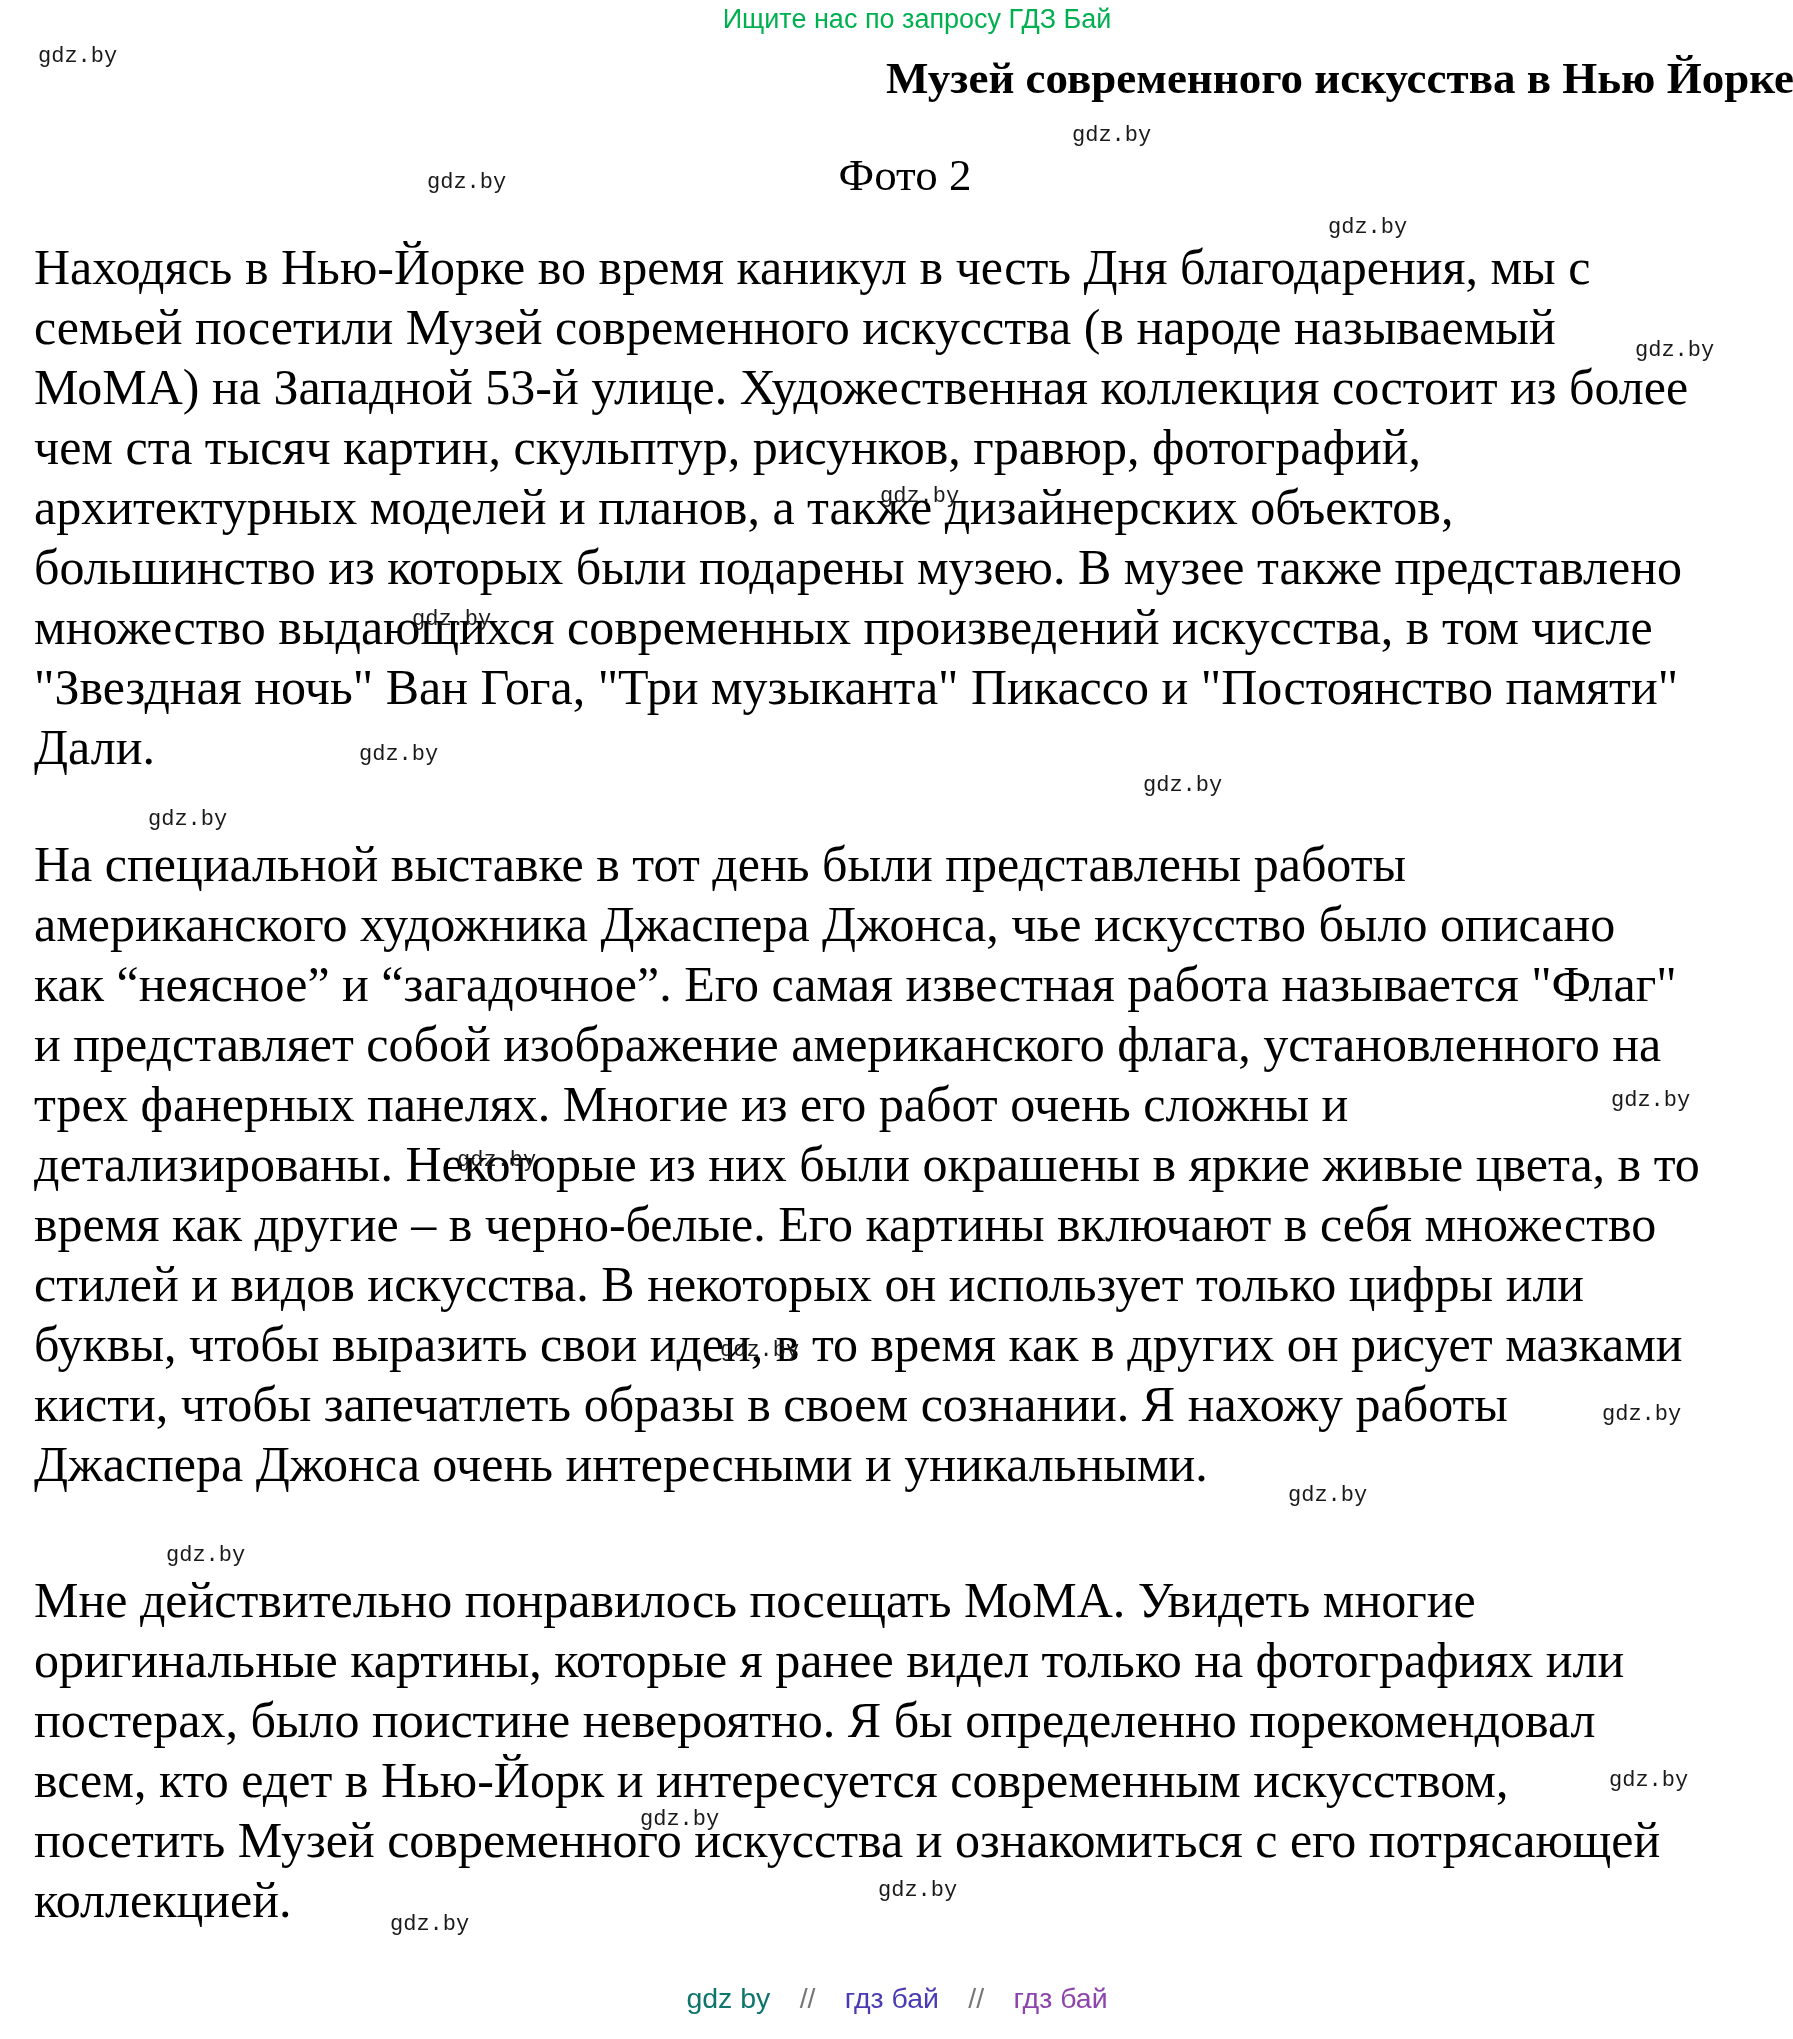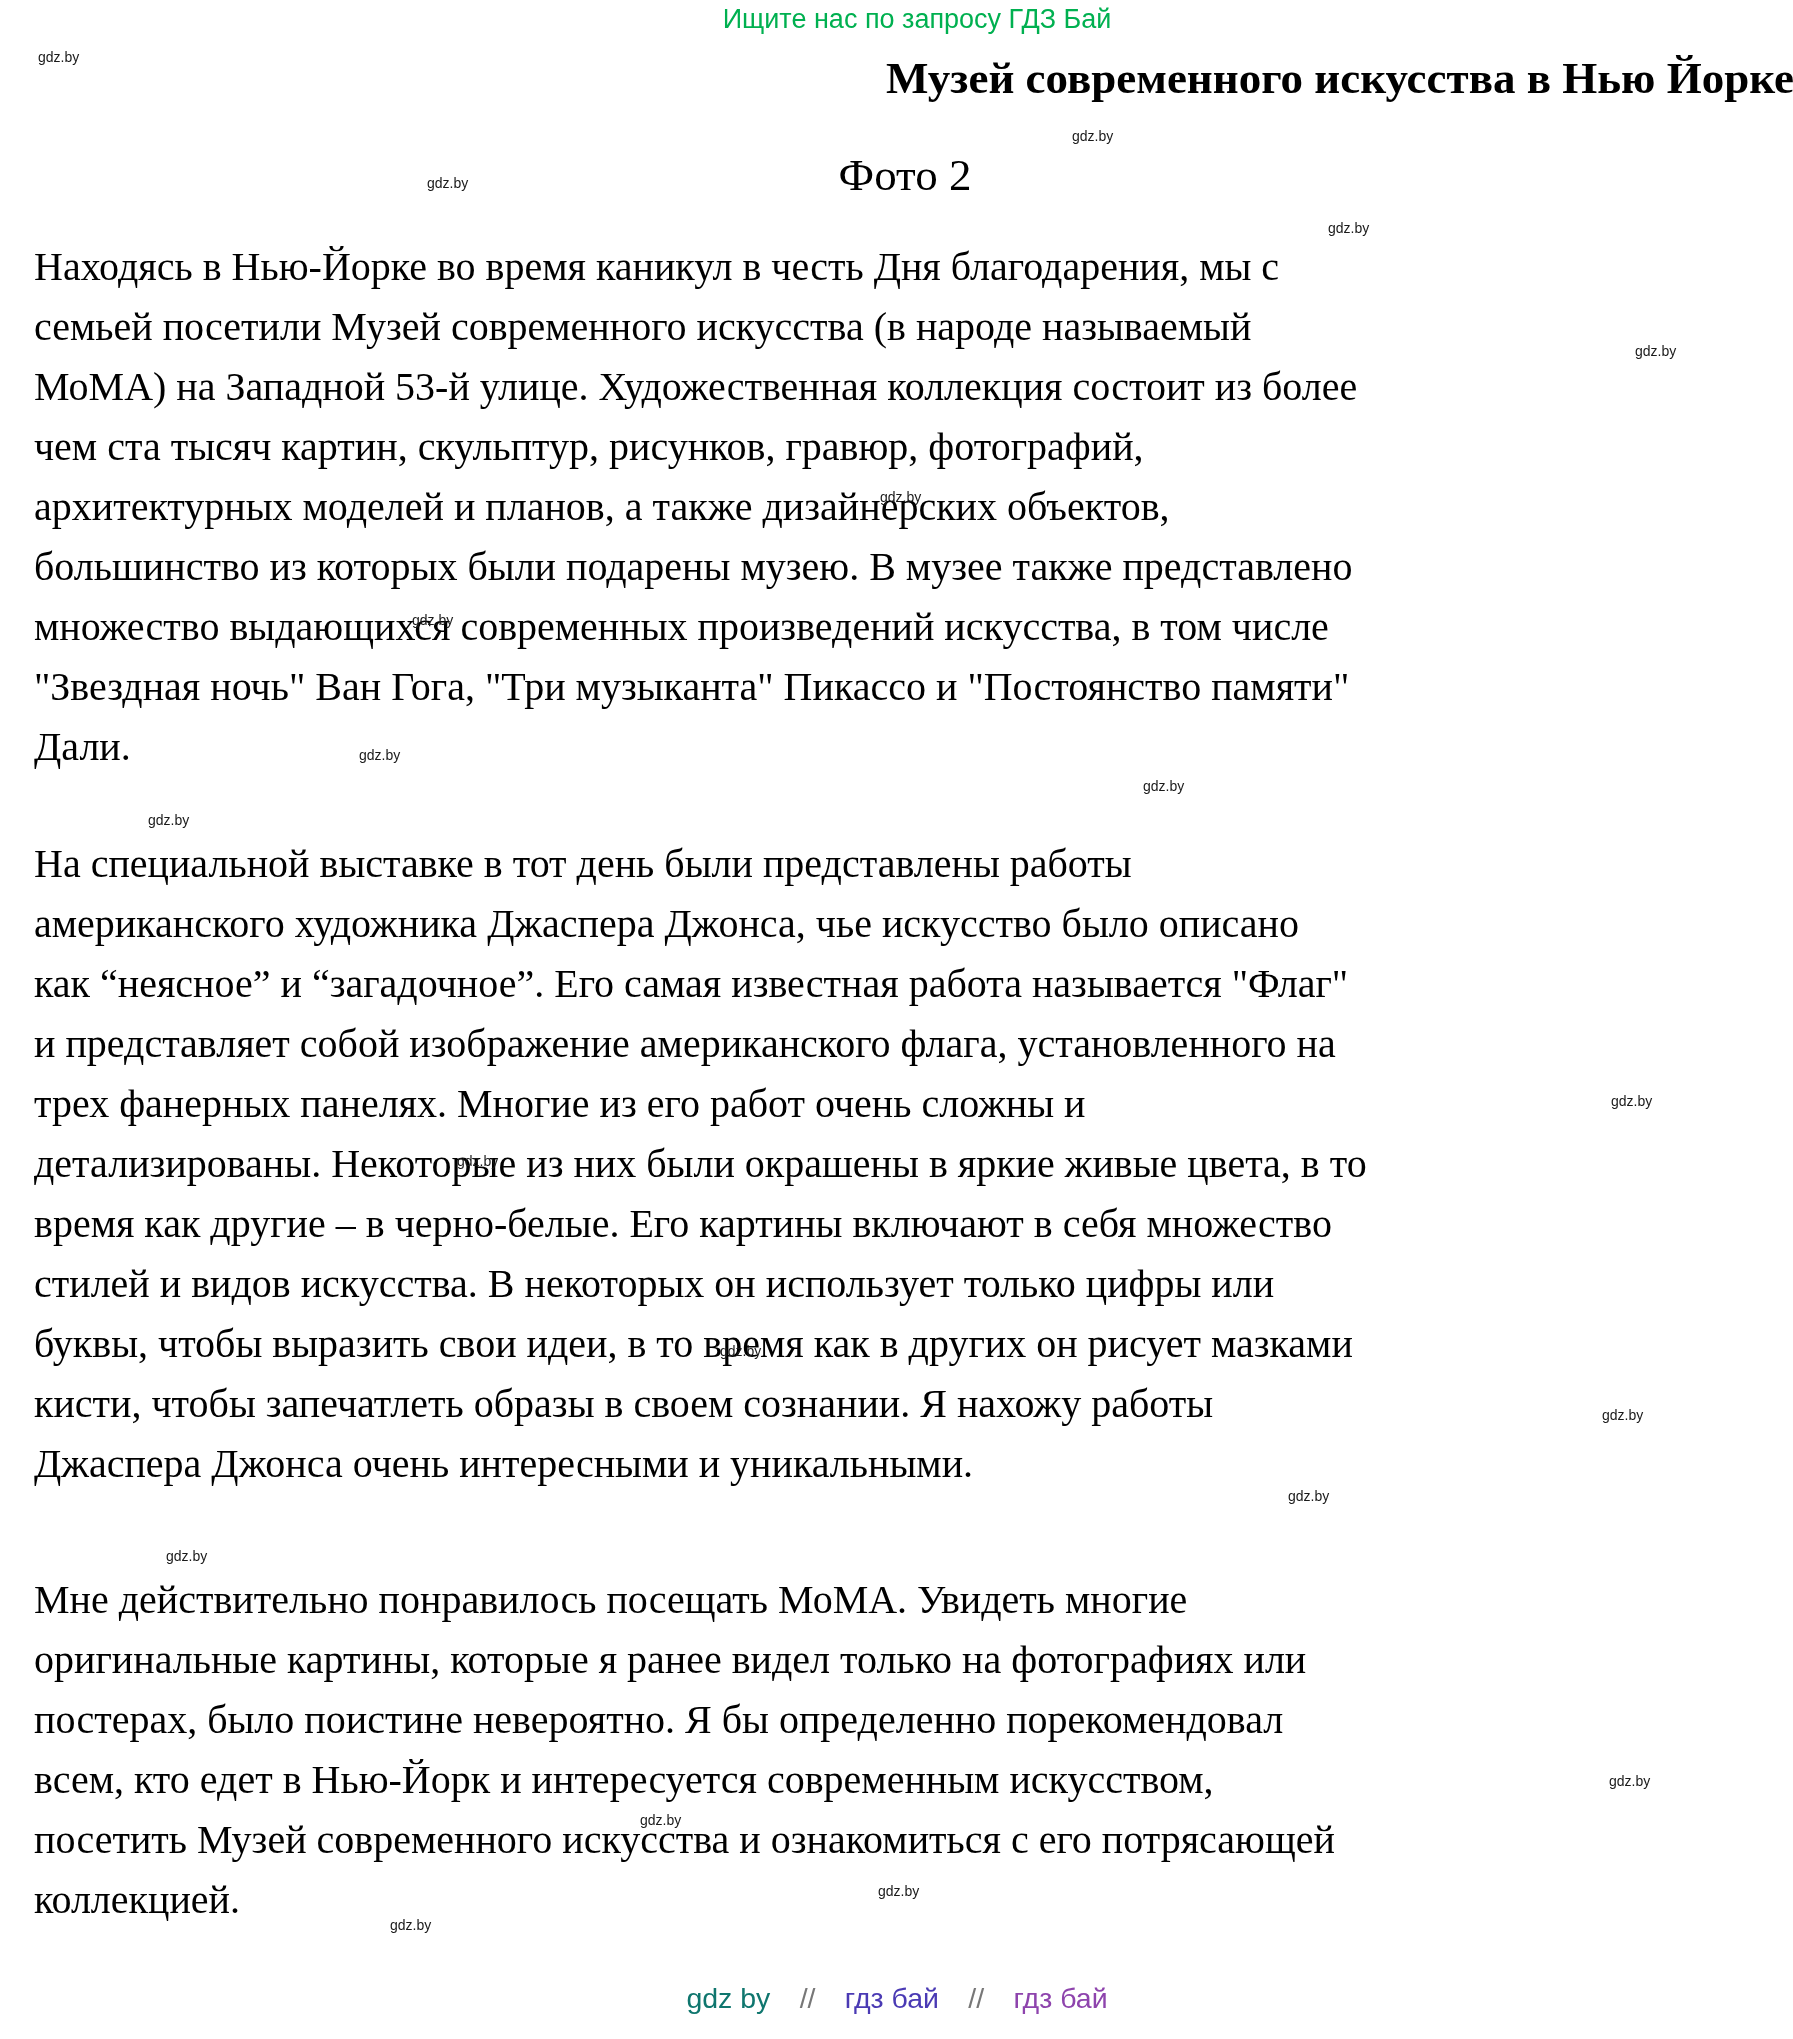--- a/index.html
+++ b/index.html
@@ -43,33 +43,33 @@
     width: 100%;
     text-align: center;
     font-size: 45px;
     font-weight: normal;
     margin: 8px;
   }
   .para {
     position: absolute;
     left: 34px;
     right: 18px;
-    font-size: 40px;
+    font-size: 50px;
     line-height: 60px;
   }
   .para .line {
     white-space: nowrap;
   }
   #p1 { top: 237px; }
   #p2 { top: 834px; }
   #p3 { top: 1570px; }
   .watermark {
     position: absolute;
-    font-family: Liberation Sans, sans-serif;
-    font-size: 14px;
+    font-family: Liberation Mono, monospace;
+    font-size: 22px;
     line-height: 22px;
     color: #1a1a1a;
   }
   .footer {
     position: absolute;
     top: 1982px;
     left: 0;
     width: 100%;
     text-align: center;
     font-family: "Liberation Sans", sans-serif;

